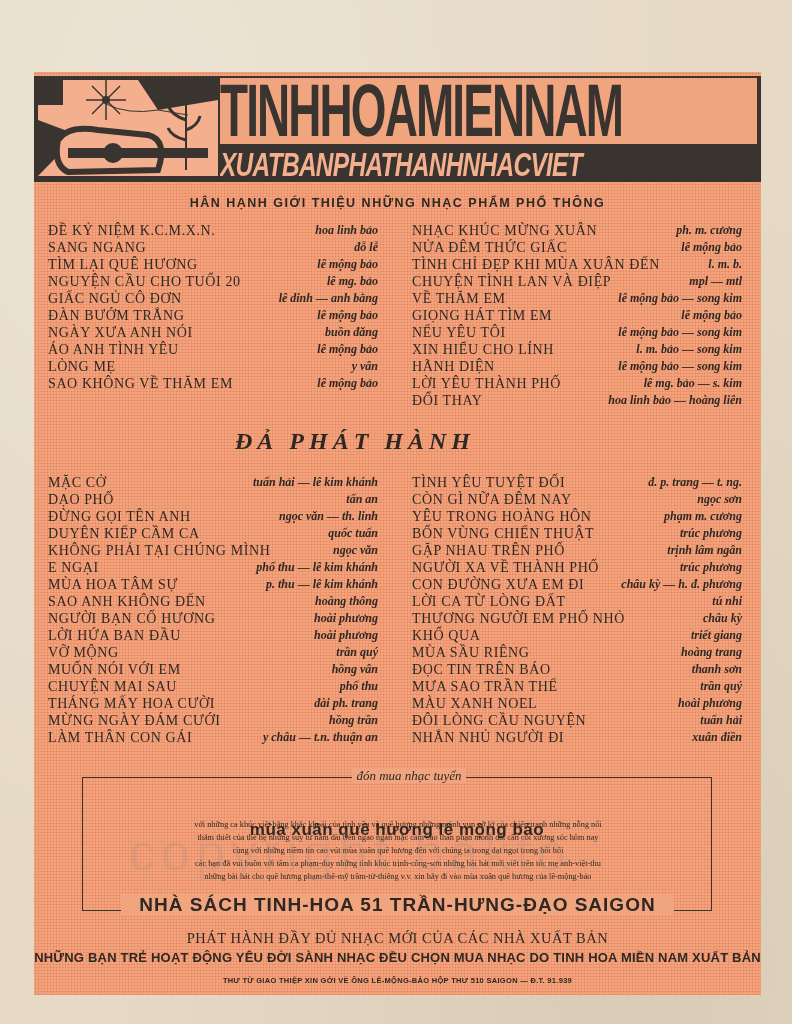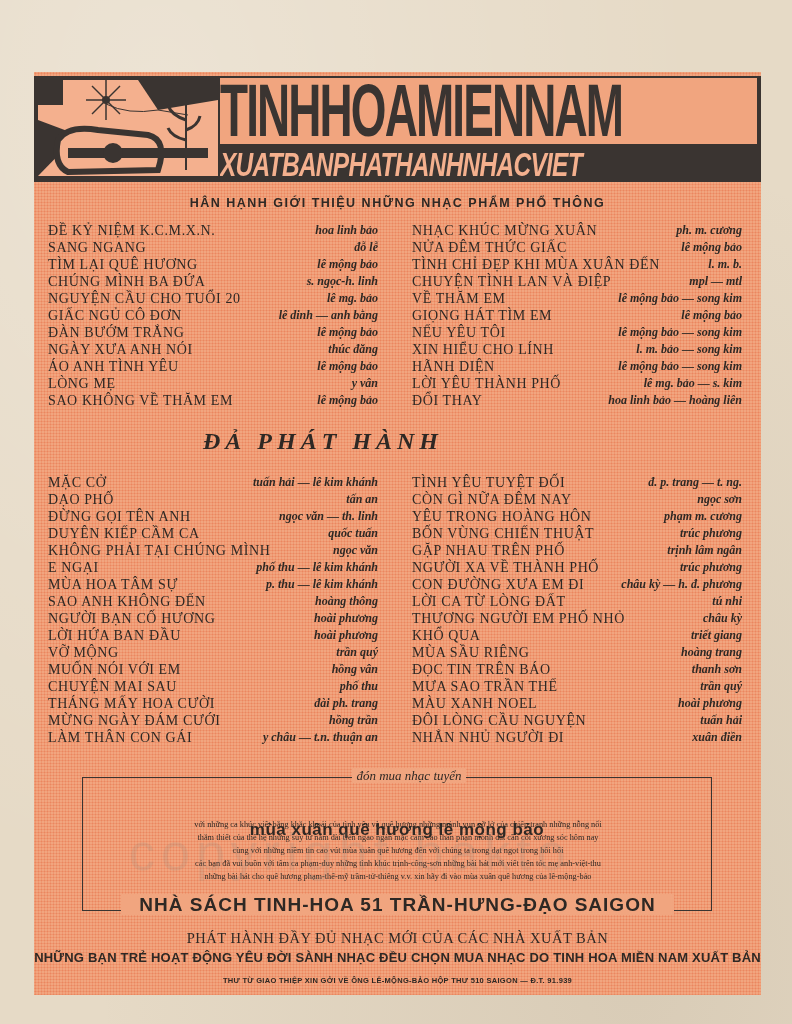--- a/index.html
+++ b/index.html
@@ -16,21 +16,21 @@
   .logo-art svg{width:100%;height:100%;}
   .title-main-box{position:absolute;left:186px;top:2px;width:537px;height:66px;background:#f1a57f;overflow:hidden;}
   .title-main-box span{display:block;font-family:"Liberation Sans",sans-serif;font-weight:bold;font-size:74px;line-height:66px;color:#3a3431;letter-spacing:-3px;transform:scaleX(.62);transform-origin:left center;white-space:nowrap;}
   .title-sub-box{position:absolute;left:186px;top:72px;width:537px;height:32px;overflow:hidden;}
   .title-sub-box span{display:block;font-family:"Liberation Sans",sans-serif;font-weight:bold;font-style:italic;font-size:34px;line-height:32px;color:#f4b08e;letter-spacing:-1px;transform:scaleX(.72);transform-origin:left center;white-space:nowrap;}
   .intro{position:absolute;top:124px;left:0;width:727px;text-align:center;font-family:"Liberation Sans",sans-serif;font-weight:bold;font-size:12.5px;letter-spacing:1.5px;}
   .col{position:absolute;width:330px;}
   .row{display:flex;justify-content:space-between;height:17px;line-height:17.6px;white-space:nowrap;}
   .song{font-family:"Liberation Serif",serif;font-size:14px;letter-spacing:.6px;}
   .auth{font-family:"Liberation Serif",serif;font-style:italic;font-weight:bold;font-size:12px;}
-  .released{position:absolute;top:356px;left:0;width:578px;text-align:center;font-family:"Liberation Serif",serif;font-style:italic;font-weight:bold;font-size:24px;letter-spacing:5px;}
+  .released{position:absolute;top:356px;left:0;width:642px;text-align:center;font-family:"Liberation Serif",serif;font-style:italic;font-weight:bold;font-size:24px;letter-spacing:5px;}
   .promo{position:absolute;left:48px;top:705px;width:628px;height:132px;border:1.5px solid #3a3431;border-top:none;}
   .promo-caption{position:absolute;top:-10px;left:0;width:100%;text-align:center;font-style:italic;font-size:13px;padding-left:12px;}
   .promo-caption span{background:#f1a57f;padding:0 4px;}
   .promo-title{position:absolute;top:14px;width:100%;text-align:center;font-family:"Liberation Sans",sans-serif;font-weight:bold;font-size:17px;letter-spacing:.5px;margin-top:28px;}
   .promo-body{position:absolute;top:40px;left:18px;width:594px;font-size:8.3px;line-height:13px;text-align:center;}
   .shop{position:absolute;top:822px;left:0;width:727px;text-align:center;font-family:"Liberation Sans",sans-serif;font-weight:bold;font-size:19px;letter-spacing:1px;}
   .shop span{background:#f1a57f;padding:0 18px;}
   .dist{position:absolute;top:858px;left:0;width:727px;text-align:center;font-size:14.5px;letter-spacing:.5px;}
   .youth{position:absolute;top:878px;left:0;width:727px;text-align:center;font-family:"Liberation Sans",sans-serif;font-weight:bold;font-size:13px;letter-spacing:.2px;}
   .contact{position:absolute;top:904px;left:0;width:727px;text-align:center;font-family:"Liberation Sans",sans-serif;font-weight:bold;font-size:7.5px;letter-spacing:.3px;}
@@ -82,38 +82,34 @@
       </div>
     <div class="row">
         <span class="song">SANG NGANG</span>
         <span class="auth">đỗ lễ</span>
       </div>
     <div class="row">
         <span class="song">TÌM LẠI QUÊ HƯƠNG</span>
         <span class="auth">lê mộng bảo</span>
       </div>
     <div class="row">
-        <span class="song">CHÚNG MÌNH BA ĐỨA</span>
-        <span class="auth">s. ngọc-h. linh</span>
-      </div>
-    <div class="row">
         <span class="song">NGUYỆN CẦU CHO TUỔI 20</span>
         <span class="auth">lê mg. bảo</span>
       </div>
     <div class="row">
         <span class="song">GIẤC NGỦ CÔ ĐƠN</span>
         <span class="auth">lê dinh — anh bằng</span>
       </div>
     <div class="row">
         <span class="song">ĐÀN BƯỚM TRẮNG</span>
         <span class="auth">lê mộng bảo</span>
       </div>
     <div class="row">
         <span class="song">NGÀY XƯA ANH NÓI</span>
-        <span class="auth">thúc đăng</span>
+        <span class="auth">buồn đăng</span>
       </div>
     <div class="row">
         <span class="song">ÁO ANH TÌNH YÊU</span>
         <span class="auth">lê mộng bảo</span>
       </div>
     <div class="row">
         <span class="song">LÒNG MẸ</span>
         <span class="auth">y vân</span>
       </div>
     <div class="row">

